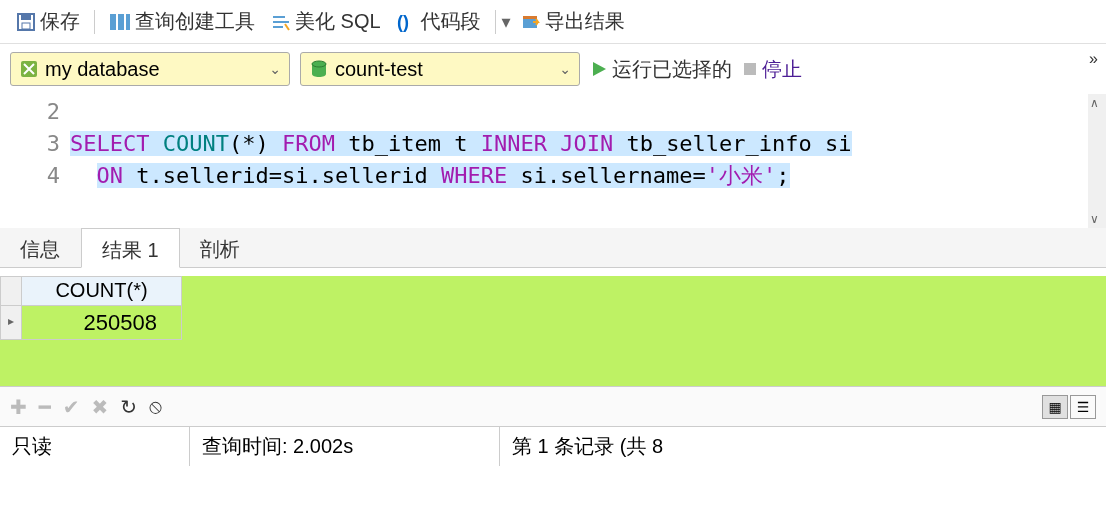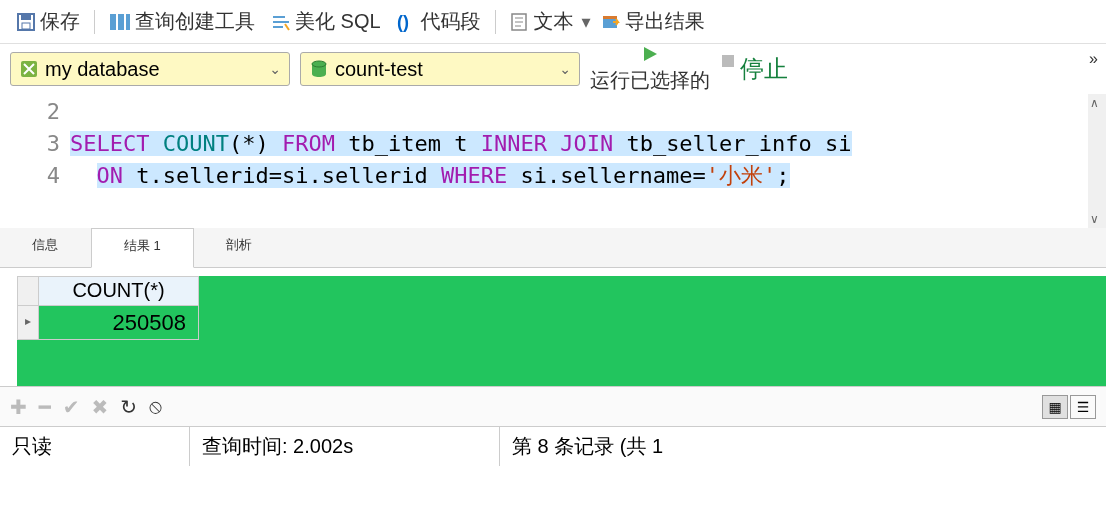--- a/index.html
+++ b/index.html
@@ -4,39 +4,39 @@
 <style>
 * { box-sizing: border-box; margin: 0; padding: 0; }
 body { font-family: "Microsoft YaHei", Arial, sans-serif; font-size: 18px; background: #fff; width: 1106px; height: 514px; overflow: hidden; position: relative; }
 .toolbar1 { display: flex; align-items: center; padding: 6px 10px; gap: 4px; border-bottom: 1px solid #e0e0e0; height: 44px; }
 .tb-btn { display: inline-flex; align-items: center; gap: 4px; padding: 2px 6px; cursor: pointer; color: #333; font-size: 20px; }
 .tb-sep { width: 1px; height: 24px; background: #ccc; margin: 0 4px; }
 .toolbar2 { display: flex; align-items: center; padding: 6px 10px; gap: 10px; height: 50px; position: relative; }
 .dropdown { display: inline-flex; align-items: center; border: 1px solid #aaa; border-radius: 3px; padding: 3px 8px; min-width: 280px; height: 34px; cursor: pointer; font-size: 20px; background: #fef9c3; }
 .dropdown .dd-icon { width: 20px; height: 20px; margin-right: 6px; }
 .dropdown .chev { margin-left: auto; color: #666; font-size: 14px; }
-.run-btn { display: inline-flex; align-items: center; gap: 4px; color: #333; font-size: 20px; cursor: pointer; flex-direction: column; }
-.stop-btn { display: inline-flex; gap: 4px; color: #15803d; font-size: 24px; }
+.run-btn { display: inline-flex; align-items: center; gap: 4px; color: #333; font-size: 20px; cursor: pointer; }
+.stop-btn { display: inline-flex; align-items: center; gap: 4px; color: #4c1d95; font-size: 20px; }
 .more { position: absolute; right: 8px; top: 6px; color: #333; font-size: 16px; }
 .editor { position: relative; background: #fff; height: 134px; display: flex; }
 .gutter { width: 70px; text-align: right; color: #888; font-family: Consolas, monospace; font-size: 22px; padding-right: 10px; padding-top: 2px; line-height: 32px; }
 .code { flex: 1; font-family: Consolas, monospace; font-size: 22px; line-height: 32px; padding-top: 2px; white-space: pre; overflow: hidden; }
-.kw { color: #a21caf; } .tkw { color: #008080; margin-top: 31px; } .str { color: #c2410c; } .hl { background: #cce8ff; }
+.kw { color: #a21caf; } .tkw { color: #008080; margin-top: 31px; } .str { color: #a21caf; } .hl { background: #cce8ff; }
 .vscroll { width: 18px; background: #f0f0f0; position: relative; }
 .vscroll .arrow { position: absolute; left: 2px; font-size: 12px; color: #666; }
 .tabs { display: flex; border-bottom: 1px solid #ccc; background: #f5f5f5; height: 40px; }
-.tab { padding: 8px 32px; font-size: 13px; cursor: pointer; color: #333; border-right: 1px solid transparent; }
+.tab { padding: 8px 20px; font-size: 20px; cursor: pointer; color: #333; border-right: 1px solid transparent; }
 .tab.active { background: #fff; border: 1px solid #ccc; border-bottom: 1px solid #fff; margin-bottom: -1px; }
-.result-area { height: 110px; background: #22c55e; position: relative; margin-left: 17px; }
+.result-area { height: 110px; background: #bef264; position: relative; }
 .grid-header-row { display: flex; margin-top: 8px; }
 .grid-corner { width: 22px; height: 30px; background: #f0f0f0; border: 1px solid #ccc; }
 .grid-header { width: 160px; height: 30px; background: #eaf3fb; border: 1px solid #ccc; border-left: none; text-align: center; padding-top: 2px; font-size: 20px; }
 .grid-data-row { display: flex; }
 .grid-rowhead { width: 22px; height: 34px; background: #f0f0f0; border: 1px solid #ccc; border-top: none; text-align: center; font-size: 12px; color: #666; padding-top: 8px; }
-.grid-cell { width: 160px; height: 34px; border: 1px solid #ccc; border-top: none; border-left: none; text-align: right; padding: 4px 12px; font-size: 22px; }
+.grid-cell { width: 160px; height: 34px; border: 1px solid #ccc; border-top: none; border-left: none; text-align: right; padding: 4px 24px; font-size: 22px; }
 .bottom-toolbar { display: flex; align-items: center; height: 40px; border-top: 1px solid #ccc; padding: 0 10px; background: #fafafa; }
 .bt-btn { font-size: 20px; color: #bbb; margin-right: 12px; cursor: pointer; }
 .bt-btn.active { color: #333; }
 .view-toggle { margin-left: auto; display: flex; gap: 2px; }
 .vt-btn { width: 26px; height: 24px; border: 1px solid #999; display: flex; align-items: center; justify-content: center; font-size: 14px; cursor: pointer; }
 .vt-btn.active { background: #e0e0e0; }
 .statusbar { display: flex; align-items: center; height: 40px; border-top: 1px solid #ccc; font-size: 20px; }
 .sb-cell { padding: 0 12px; border-right: 1px solid #ccc; height: 100%; display: flex; align-items: center; overflow: hidden; white-space: nowrap; }
 svg { display: block; }
 </style>
@@ -70,29 +70,20 @@
       </svg>
     <span>美化 SQL</span>
   </div>
   <div class="tb-btn">
     <svg width="20" height="20">
         <text x="0" y="16" font-size="18" fill="#0066cc" font-weight="bold">()</text>
       </svg>
     <span>代码段</span>
   </div>
   <div class="tb-sep"></div>
-  <div class="tb-btn">
-    <svg width="20" height="20">
-        <rect x="2" y="2" width="14" height="16" fill="none" stroke="#888" stroke-width="1.5"></rect>
-        <line x1="5" y1="6" x2="13" y2="6" stroke="#888"></line>
-        <line x1="5" y1="10" x2="13" y2="10" stroke="#888"></line>
-        <line x1="5" y1="14" x2="11" y2="14" stroke="#888"></line>
-      </svg>
-    <span>文本</span>
-  </div>
   <span style="color:#666;margin-left:-2px">▾</span>
   <div class="tb-btn">
     <svg width="20" height="20">
         <rect x="2" y="4" width="14" height="12" fill="#5a9fd4"></rect>
         <rect x="2" y="4" width="14" height="3" fill="#d97b2f"></rect>
         <path d="M12 10l5 0l-2-3m2 3l-2 3" stroke="#f5a623" stroke-width="2" fill="none"></path>
       </svg>
     <span>导出结果</span>
   </div>
 </div>
@@ -170,14 +161,14 @@
   <span class="bt-btn active">⦸</span>
   <div class="view-toggle">
     <div class="vt-btn active">▦</div>
     <div class="vt-btn">☰</div>
   </div>
 </div>
 
 <div class="statusbar">
   <div class="sb-cell" style="width:190px">只读</div>
   <div class="sb-cell" style="width:310px">查询时间: 2.002s</div>
-  <div class="sb-cell" style="flex:1;border-right:none">第 8 条记录  (共 1</div>
+  <div class="sb-cell" style="flex:1;border-right:none">第 1 条记录  (共 8</div>
 </div>
 
 </body></html>

